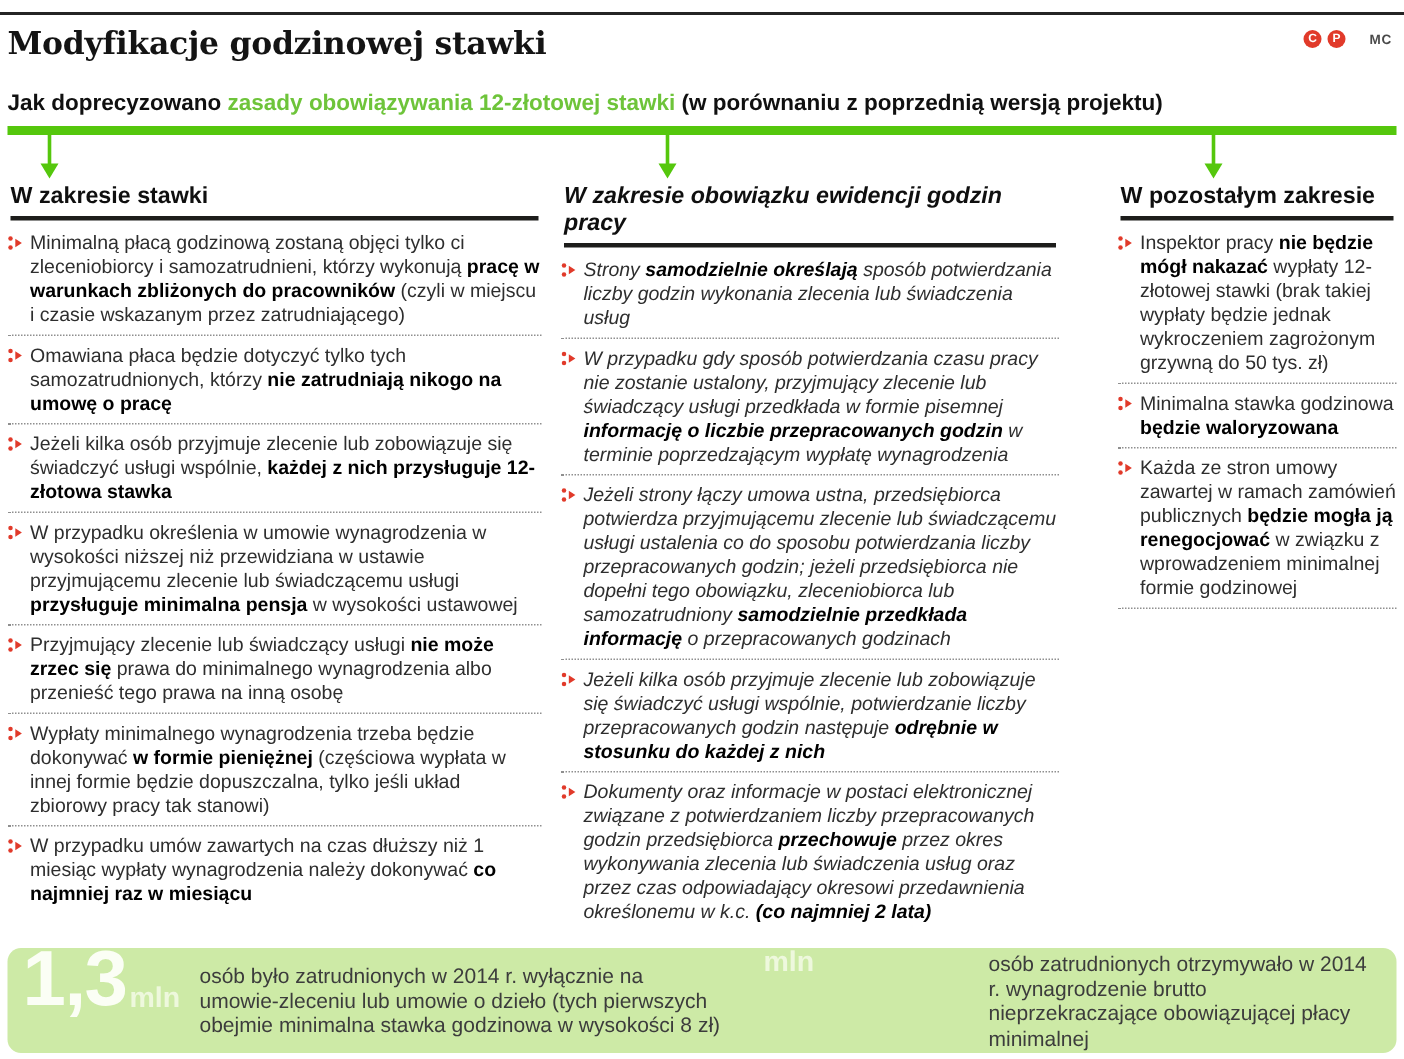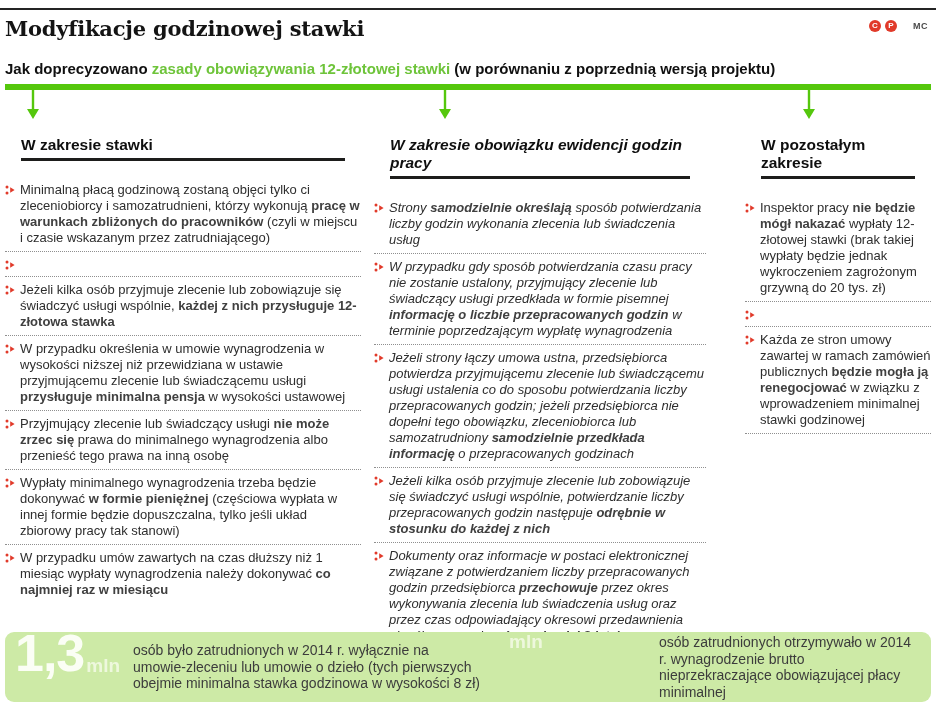--- a/index.html
+++ b/index.html
@@ -33,29 +33,29 @@
   .arrow{position:absolute;top:90px;width:18px;height:30px;}
   .arrow svg{display:block;}
   .arrow-1{left:24px;} .arrow-2{left:436px;} .arrow-3{left:800px;}
 
   .cols{position:absolute;top:120px;left:5px;width:926px;display:flex;}
   .col{flex:0 0 auto;}
   .col1{width:356px;}
   .col2{width:332px;margin-left:13px;font-style:italic;}
   .col3{width:186px;margin-left:39px;}
 
-  .col h2{margin:16px;padding:0 0 4px 0;font-size:15.5px;line-height:18px;color:#0f0f0f;
+  .col h2{margin:2px;padding:0 0 4px 0;font-size:15.5px;line-height:18px;color:#0f0f0f;
           border-bottom:3px solid #1d1d1b;}
 
   .col ul{list-style:none;margin:0;padding:0;}
   .col li{display:flex;gap:5px;padding:5px 0;border-bottom:1px dotted #8f8f8f;}
   .col li:last-child{border-bottom:none;}
   .cols .col3 li:last-child{border-bottom:1px dotted #8f8f8f;}
   .col li p{margin:0;font-size:13px;line-height:16px;color:var(--body);}
-  .col li b{color:#404040;}
+  .col li b{color:#000000;}
   .bullet{flex:0 0 auto;margin-top:2px;fill:var(--red);}
 
   .panel{position:absolute;top:632px;left:5px;width:926px;height:70px;background:var(--panel);
          border-radius:9px;display:flex;align-items:flex-start;padding:0 10px;}
   .stat-num{display:flex;align-items:flex-end;padding-bottom:6px;}
   .stat-num .val{font-size:52px;font-weight:700;line-height:0.82;color:#fbfef5;letter-spacing:-1px;}
   .stat-num .unit{font-size:19px;font-weight:700;color:#eef8dd;margin-left:2px;line-height:1;}
   .num-1{width:118px;}
   .num-2{width:152px;margin-left:22px;}
   .stat-text{align-self:center;margin:0;font-size:14px;line-height:16.5px;color:#3c3c3c;}
@@ -111,20 +111,21 @@
               <polygon points="5.2,3.2 9.6,6 5.2,8.8"></polygon>
             </svg>
             <p><span>Minimalną płacą godzinową zostaną objęci tylko ci zleceniobiorcy i samozatrudnieni, którzy wykonują </span><b>pracę w warunkach zbliżonych do pracowników</b><span> (czyli w miejscu i czasie wskazanym przez zatrudniającego)</span></p>
           </li>
           <li>
             <svg class="bullet" width="10" height="12" viewBox="0 0 10 12">
               <circle cx="2" cy="3" r="1.5"></circle>
               <circle cx="2" cy="9" r="1.5"></circle>
               <polygon points="5.2,3.2 9.6,6 5.2,8.8"></polygon>
             </svg>
+            <p><span>Omawiana płaca będzie dotyczyć tylko tych samozatrudnionych, którzy </span><b>nie zatrudniają nikogo na umowę o pracę</b></p>
           </li>
           <li>
             <svg class="bullet" width="10" height="12" viewBox="0 0 10 12">
               <circle cx="2" cy="3" r="1.5"></circle>
               <circle cx="2" cy="9" r="1.5"></circle>
               <polygon points="5.2,3.2 9.6,6 5.2,8.8"></polygon>
             </svg>
             <p><span>Jeżeli kilka osób przyjmuje zlecenie lub zobowiązuje się świadczyć usługi wspólnie, </span><b>każdej z nich przysługuje 12-złotowa stawka</b></p>
           </li>
           <li>
@@ -208,36 +209,37 @@
     </section>
     <section class="col col3">
       <h2>W pozostałym zakresie</h2>
       <ul>
           <li>
             <svg class="bullet" width="10" height="12" viewBox="0 0 10 12">
               <circle cx="2" cy="3" r="1.5"></circle>
               <circle cx="2" cy="9" r="1.5"></circle>
               <polygon points="5.2,3.2 9.6,6 5.2,8.8"></polygon>
             </svg>
-            <p><span>Inspektor pracy </span><b>nie będzie mógł nakazać</b><span> wypłaty 12-złotowej stawki (brak takiej wypłaty będzie jednak wykroczeniem zagrożonym grzywną do 20 tys. zł)</span></p>
-          </li>
-          <li>
-            <svg class="bullet" width="10" height="12" viewBox="0 0 10 12">
-              <circle cx="2" cy="3" r="1.5"></circle>
-              <circle cx="2" cy="9" r="1.5"></circle>
-              <polygon points="5.2,3.2 9.6,6 5.2,8.8"></polygon>
-            </svg>
-          </li>
-          <li>
-            <svg class="bullet" width="10" height="12" viewBox="0 0 10 12">
-              <circle cx="2" cy="3" r="1.5"></circle>
-              <circle cx="2" cy="9" r="1.5"></circle>
-              <polygon points="5.2,3.2 9.6,6 5.2,8.8"></polygon>
-            </svg>
-            <p><span>Każda ze stron umowy zawartej w ramach zamówień publicznych </span><b>będzie mogła ją renegocjować</b><span> w związku z wprowadzeniem minimalnej stawki godzinowej</span></p>
+            <p><span>Inspektor pracy </span><b>nie będzie mógł nakazać</b><span> wypłaty 12-złotowej stawki (brak takiej wypłaty będzie jednak wykroczeniem zagrożonym grzywną do 50 tys. zł)</span></p>
+          </li>
+          <li>
+            <svg class="bullet" width="10" height="12" viewBox="0 0 10 12">
+              <circle cx="2" cy="3" r="1.5"></circle>
+              <circle cx="2" cy="9" r="1.5"></circle>
+              <polygon points="5.2,3.2 9.6,6 5.2,8.8"></polygon>
+            </svg>
+            <p><span>Minimalna stawka godzinowa </span><b>będzie waloryzowana</b></p>
+          </li>
+          <li>
+            <svg class="bullet" width="10" height="12" viewBox="0 0 10 12">
+              <circle cx="2" cy="3" r="1.5"></circle>
+              <circle cx="2" cy="9" r="1.5"></circle>
+              <polygon points="5.2,3.2 9.6,6 5.2,8.8"></polygon>
+            </svg>
+            <p><span>Każda ze stron umowy zawartej w ramach zamówień publicznych </span><b>będzie mogła ją renegocjować</b><span> w związku z wprowadzeniem minimalnej formie godzinowej</span></p>
           </li>
         </ul>
     </section>
   </div>
 
   <div class="panel">
     <div class="stat-num num-1">
       <span class="val">1,3</span>
       <span class="unit">mln</span>
     </div>

